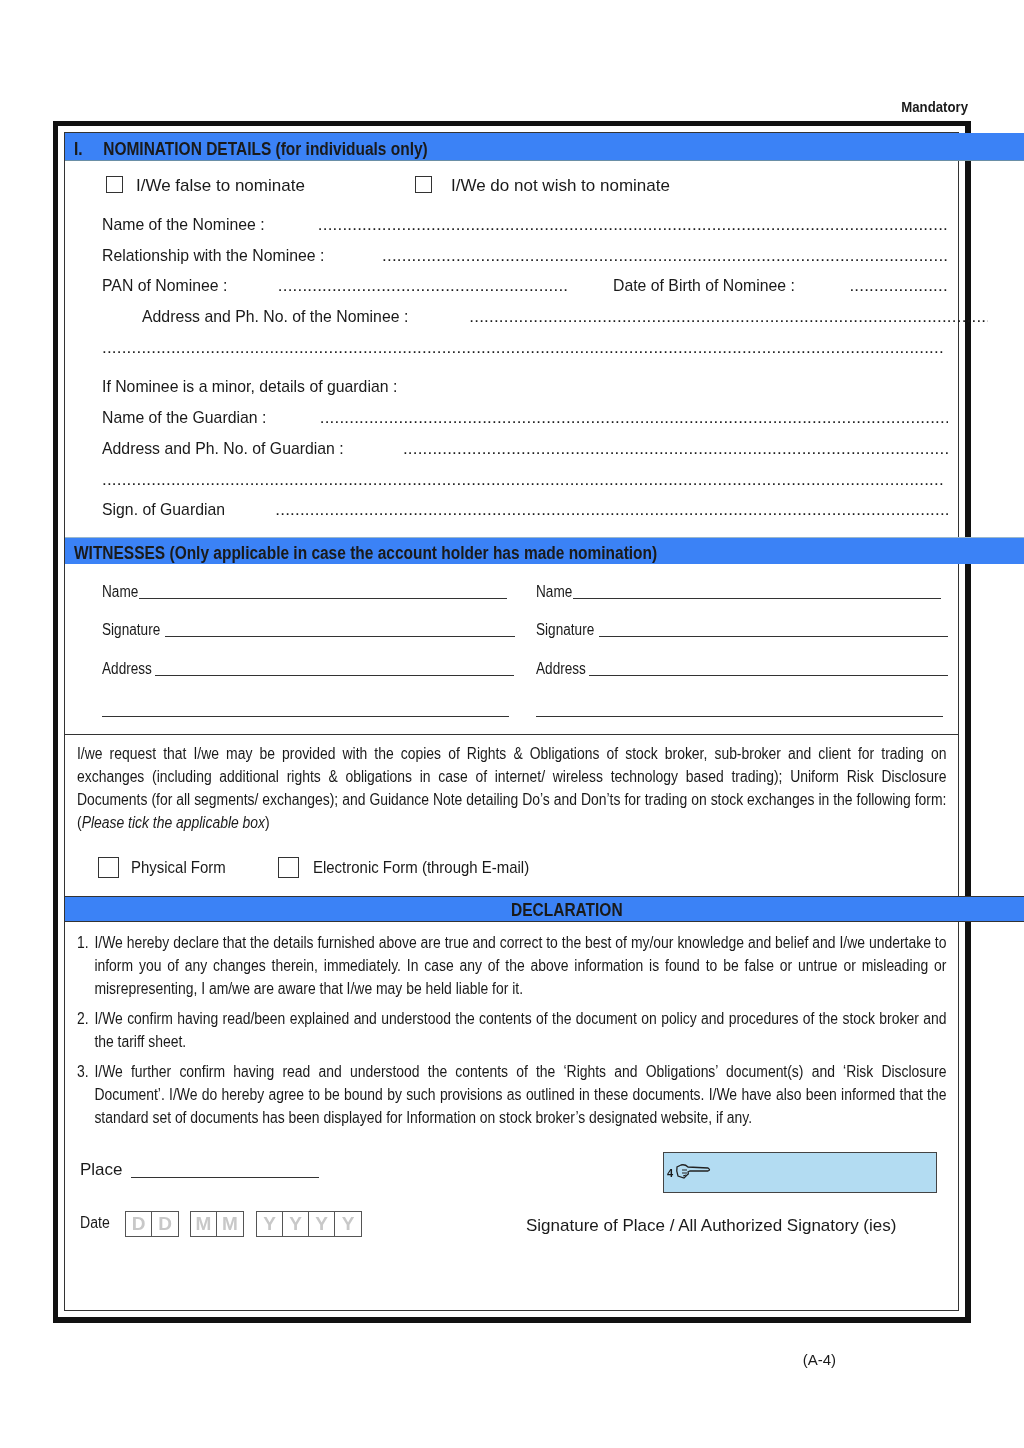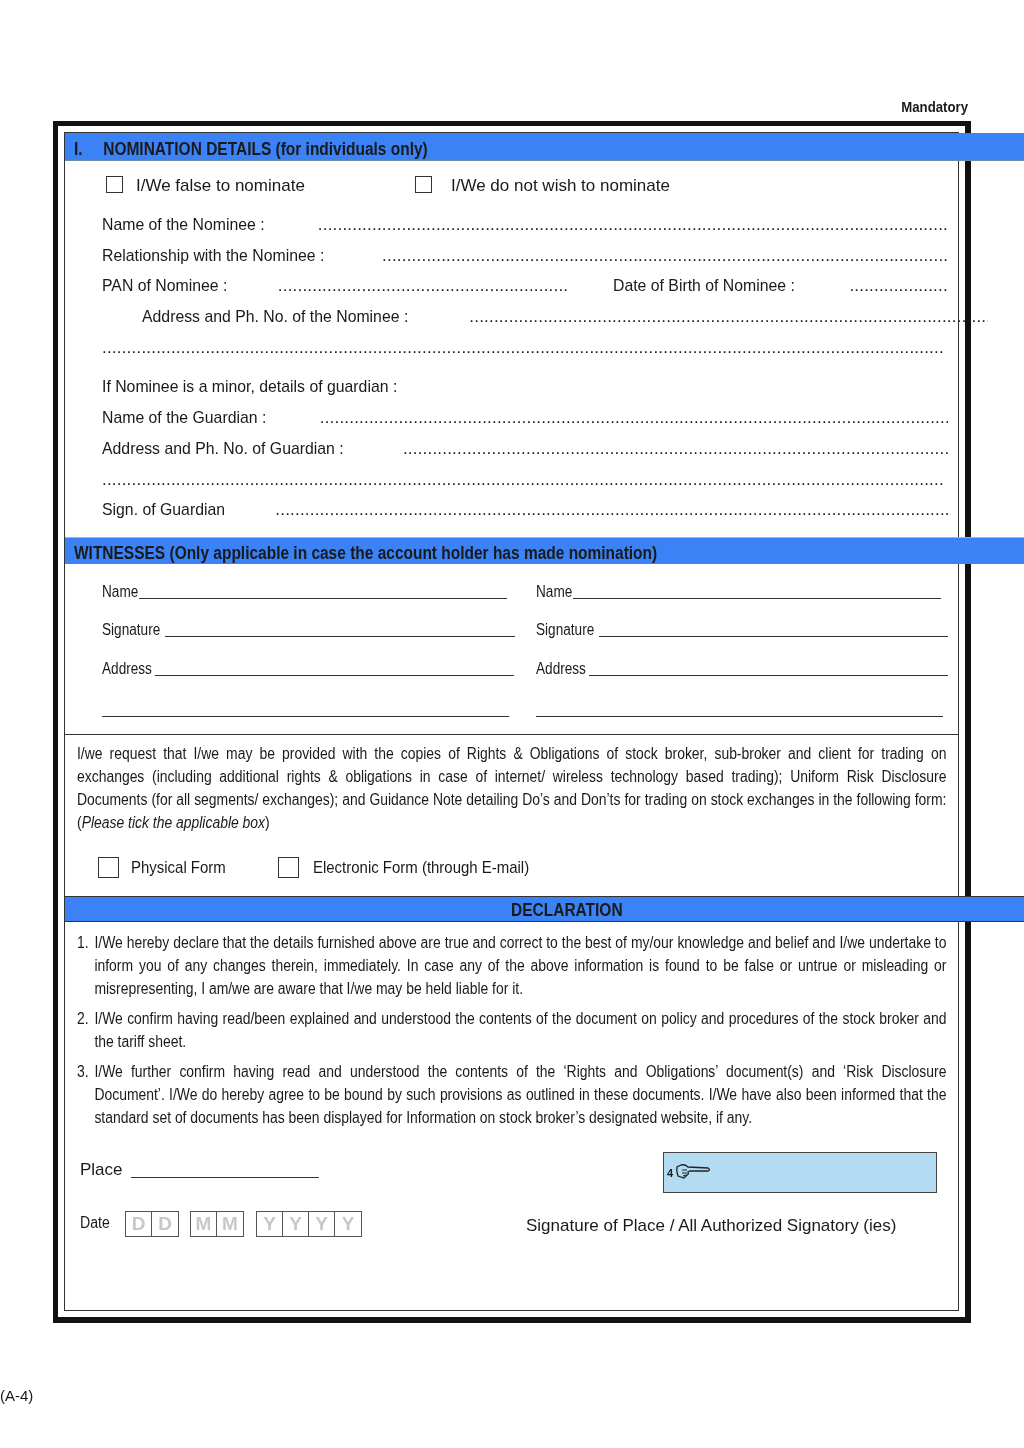--- a/index.html
+++ b/index.html
@@ -31,21 +31,21 @@
   .decl .item { display:flex; margin-bottom:7px; }
   .decl .num { width:20px; flex:none; }
   .decl .txt { flex:1; text-align:justify; }
   .place { left:80px; top:1160px; font-size:17px; white-space:nowrap; display:flex; align-items:flex-end; }
   .sigbox { left:663px; top:1152px; width:274px; height:41px; background:#b3dcf2; border:1.3px solid #444; box-sizing:border-box; display:flex; align-items:center; padding-left:3px; }
   .datelbl { left:80px; top:1214px; font-size:16px; transform:scaleX(0.88); transform-origin:left top; }
   .dgroup { top:1211px; height:26px; display:flex; border:1px solid #555; box-sizing:border-box; }
   .dcell { width:26px; height:24px; border-right:1px solid #555; color:#c8c8c8; font-size:19px; font-weight:bold; text-align:center; line-height:24px; box-sizing:border-box; }
   .dcell:last-child { border-right:none; }
   .siglabel { left:526px; top:1216px; font-size:17px; white-space:nowrap; }
-  .pagenum { left:0; top:1351px; width:836px; text-align:left; font-size:15px;margin-top:36px; }
+  .pagenum { left:0; top:1351px; width:836px; text-align:right; font-size:15px; }
 </style>
 </head>
 <body>
 
 <div class="abs mandatory">Mandatory</div>
 
 <div class="abs outer"></div>
 <div class="abs inner"></div>
 
 <div class="abs band band1">

